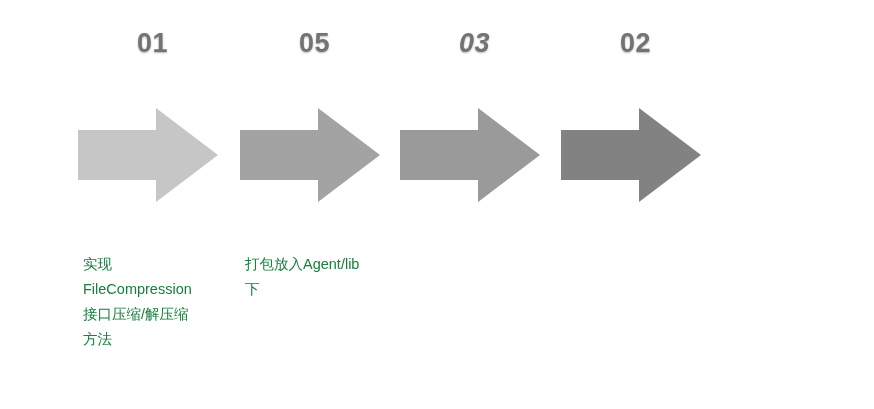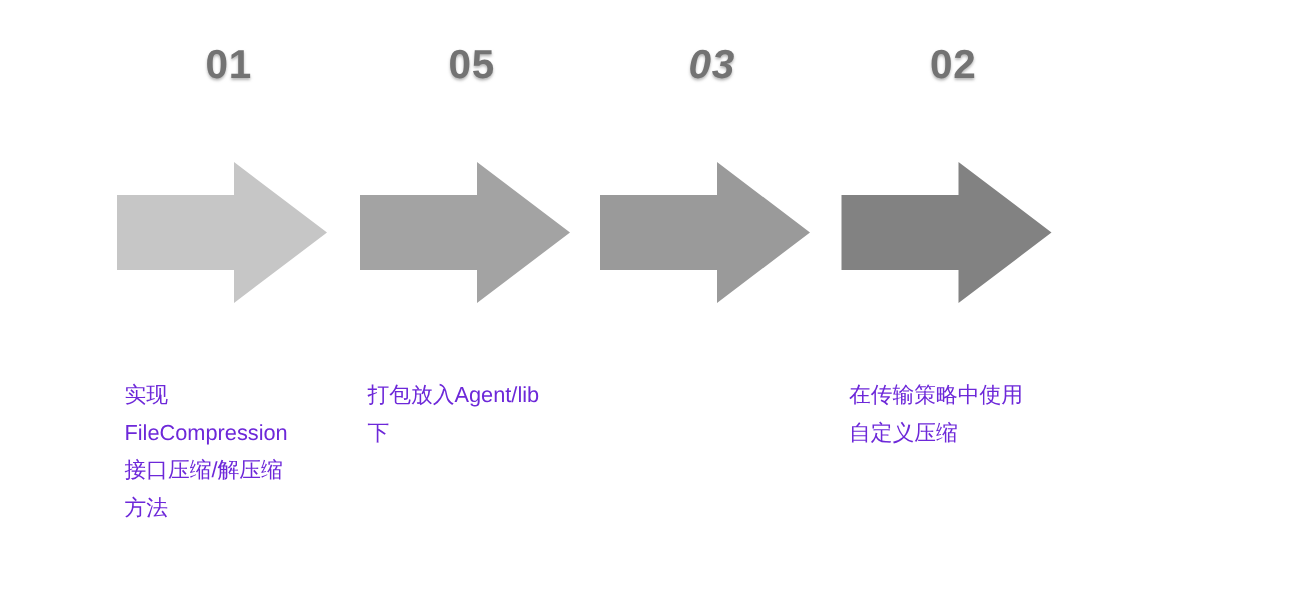--- a/index.html
+++ b/index.html
@@ -60,21 +60,21 @@
     pointer-events: none;
   }
 
   .step-caption {
     position: absolute;
     left: 5px;
     top: 252px;
     width: 118px;
     font-size: 14.5px;
     line-height: 25px;
-    color: #6d28d9;
+    color: #15803d;
     word-break: break-word;
     white-space: pre-wrap;
   }
 
   #step-1 { left: 78px; }
   #step-2 { left: 240px; }
   #step-3 { left: 400px; font-style: italic; }
   #step-4 { left: 561px; }
 </style>
 </head>
@@ -111,16 +111,15 @@
     <div class="step-number">03</div>
   </div>
 
   <div class="step" id="step-4">
     <div class="step-arrow-wrap">
       <svg class="step-arrow-svg" viewBox="0 0 140 94" preserveAspectRatio="none">
         <polygon points="0,22 78,22 78,0 140,47 78,94 78,72 0,72" fill="#828282"></polygon>
       </svg>
     </div>
     <div class="step-number">02</div>
-    <div class="step-caption">在传输策略中使用自定义压缩</div>
   </div>
 
 </div>
 
 </body></html>

